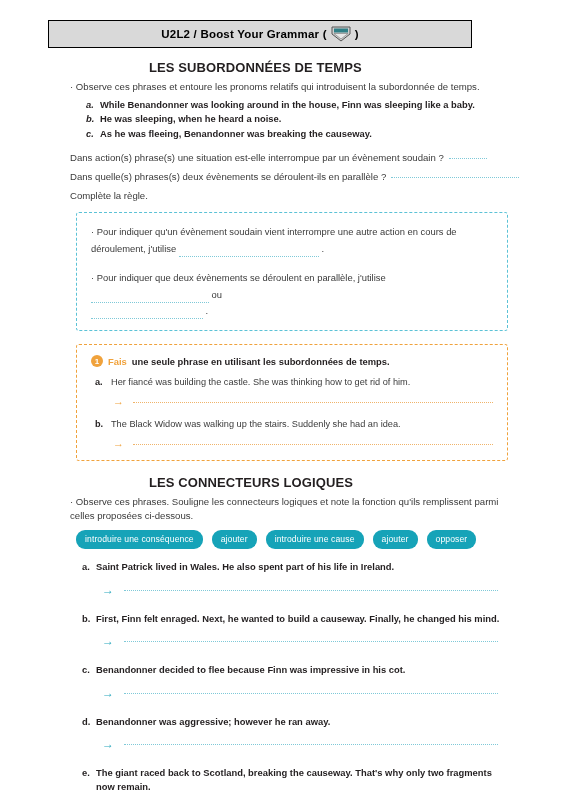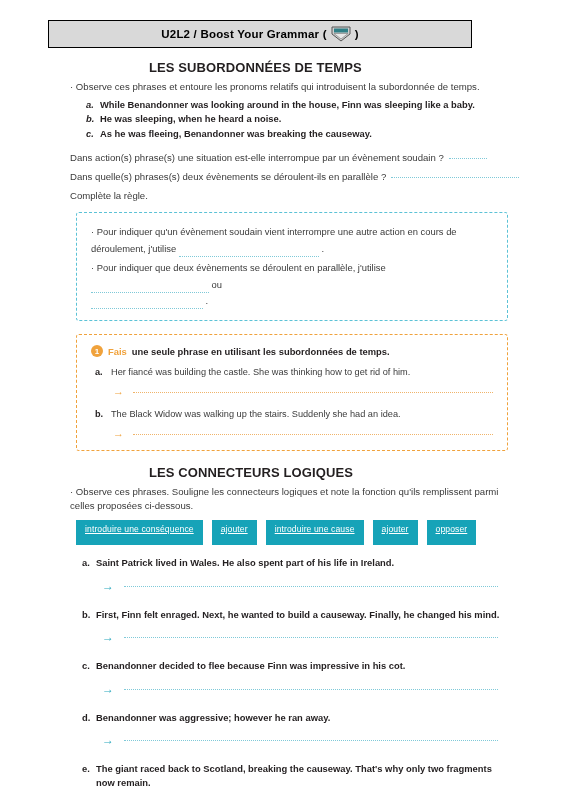--- a/index.html
+++ b/index.html
@@ -115,21 +115,21 @@
     box-sizing: border-box;
     border: 1.3px dashed #5bc2d6;
     border-radius: 3px;
     padding: 11px 14px 11px 14px;
     background: #ffffff;
   }
   .rule-line {
     font-size: 9.4px;
     color: #3a3a3a;
     line-height: 1.75;
-    margin-bottom: 3px;
+    margin-bottom: 13px;
   }
   .rule-line:last-child { margin-bottom: 0; }
   .inl-fill {
     display: inline-block;
     border-bottom: 1.2px dotted #7fc9d8;
     vertical-align: bottom;
     height: 9px;
   }
   .w140 { width: 140px; }
   .w118 { width: 118px; }
@@ -199,25 +199,24 @@
   .tags {
     display: flex;
     gap: 9px;
     margin: 7px 0 0 76px;
     width: 440px;
   }
   .tag {
     background: #16a3b8;
     color: #ffffff;
     font-size: 8.6px;
-    padding: 4px 9px 11px 9px;
-    border-radius: 0;
+    padding: 4px 9px 5px 9px;
+    border-radius: 9px;
     white-space: nowrap;
     letter-spacing: 0.1px;
-    text-decoration: underline;
   }
 
   .conn-list { margin-top: 11px; }
   .conn-item {
     margin: 0 0 0 82px;
     width: 430px;
   }
   .conn-text {
     font-size: 9.4px;
     font-weight: bold;

